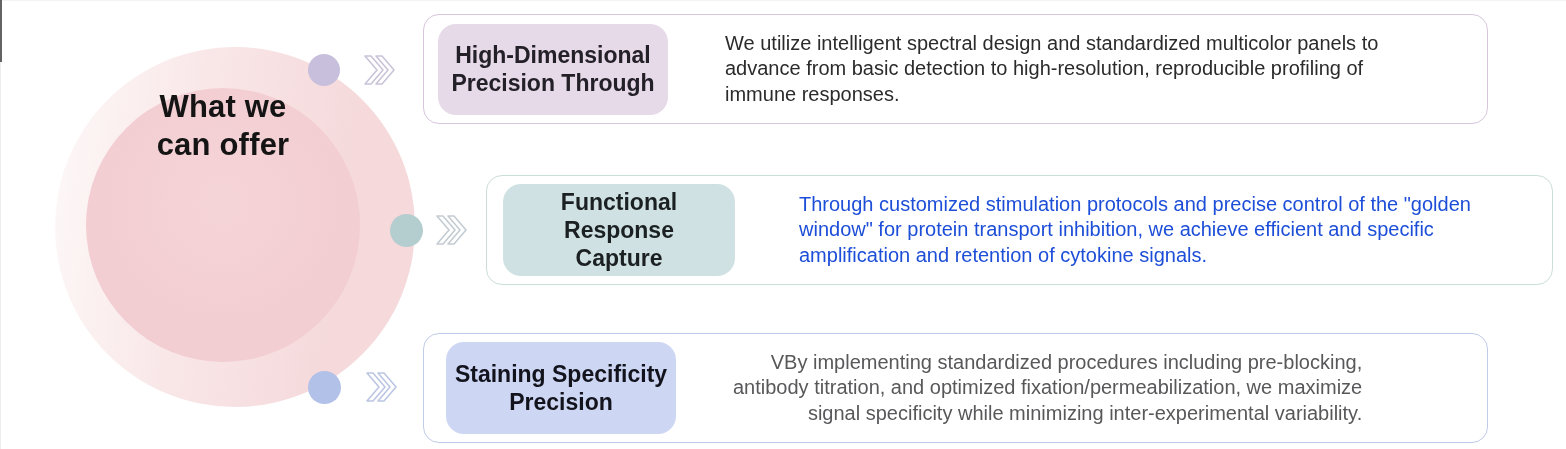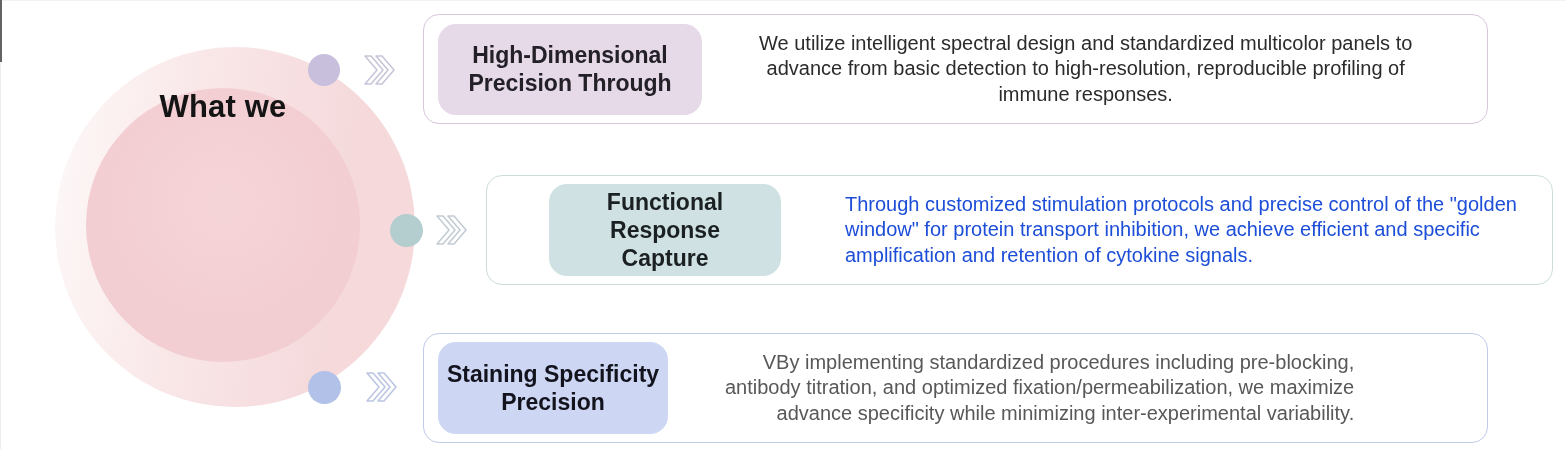--- a/index.html
+++ b/index.html
@@ -25,47 +25,48 @@
   .chev{position:absolute;}
   .card{position:absolute;background:#ffffff;border:1.6px solid;border-radius:16px;
     display:flex;align-items:center;box-sizing:border-box;}
   .pill{border-radius:18px;display:flex;flex-direction:column;align-items:center;justify-content:center;
     font-weight:700;font-size:23px;line-height:28px;text-align:center;flex:0 0 auto;}
   .desc{font-size:20px;line-height:25.5px;white-space:nowrap;}
 
   .row0 .dot{left:308px;top:54px;width:32px;height:32px;}
   .row0 .chev{left:364px;top:55px;}
   .row0 .card{left:423px;top:14px;width:1065px;height:110px;}
-  .row0 .pill{margin-left:14px;width:264px;height:91px;}
-  .row0 .desc{margin-left:57px;text-align:center;}
+  .row0 .pill{margin-left:14px;width:230px;height:91px;}
+  .row0 .desc{margin-left:57px;}
 
   .row1 .dot{left:390px;top:214px;width:33px;height:33px;}
   .row1 .chev{left:436px;top:215px;}
-  .row1 .card{left:486px;top:175px;width:1067px;height:110px;padding-left:46px;}
+  .row1 .card{left:486px;top:175px;width:1067px;height:110px;}
   .row1 .pill{margin-left:16px;width:232px;height:92px;}
   .row1 .desc{margin-left:64px;}
 
   .row2 .dot{left:308px;top:371px;width:33px;height:33px;}
   .row2 .chev{left:366px;top:372px;}
-  .row2 .card{left:423px;top:333px;width:1065px;height:110px;}
+  .row2 .card{left:423px;top:333px;width:1065px;height:110px;padding-left:8px;}
   .row2 .pill{margin-left:14px;width:230px;height:92px;}
   .row2 .desc{margin-left:57px;text-align:right;}
 </style>
 </head>
 <body>
 
 <div class="stage">
   <div class="edge-top"></div>
   <div class="edge-dark"></div>
   <div class="edge-faint"></div>
 
   <div class="outer-circle"></div>
   <div class="inner-circle">
     <div class="hub-title">
       <div>What we</div>
+      <div>can offer</div>
     </div>
   </div>
 
   <div id="rows">
   <div class="row row0">
     <div class="dot" style="background: rgb(199, 191, 220);"></div>
     <svg class="chev" width="31" height="30" viewBox="0 0 31 30" style="color: rgb(201, 196, 216);">
       <path d="M1 1 L7 1 L19 15 L7 29 L1 29 L13 15 Z" fill="#ffffff" stroke="currentColor" stroke-width="1.6" stroke-linejoin="round"></path>
       <path d="M12 1 L18 1 L30 15 L18 29 L12 29 L24 15 Z" fill="#ffffff" stroke="currentColor" stroke-width="1.6" stroke-linejoin="round"></path>
     </svg>
@@ -108,18 +109,18 @@
       <path d="M12 1 L18 1 L30 15 L18 29 L12 29 L24 15 Z" fill="#ffffff" stroke="currentColor" stroke-width="1.6" stroke-linejoin="round"></path>
     </svg>
     <div class="card" style="border-color: rgb(192, 203, 233);">
       <div class="pill" style="background: rgb(205, 214, 243); color: rgb(18, 19, 28);">
             <div>Staining Specificity</div>
             <div>Precision</div>
           </div>
       <div class="desc" style="color: rgb(88, 88, 90);">
             <div>VBy implementing standardized procedures including pre-blocking,</div>
             <div>antibody titration, and optimized fixation/permeabilization, we maximize</div>
-            <div>advance specificity while minimizing inter-experimental variability.</div>
+            <div>signal specificity while minimizing inter-experimental variability.</div>
           </div>
     </div>
   </div>
 </div>
 </div>
 
 </body></html>

